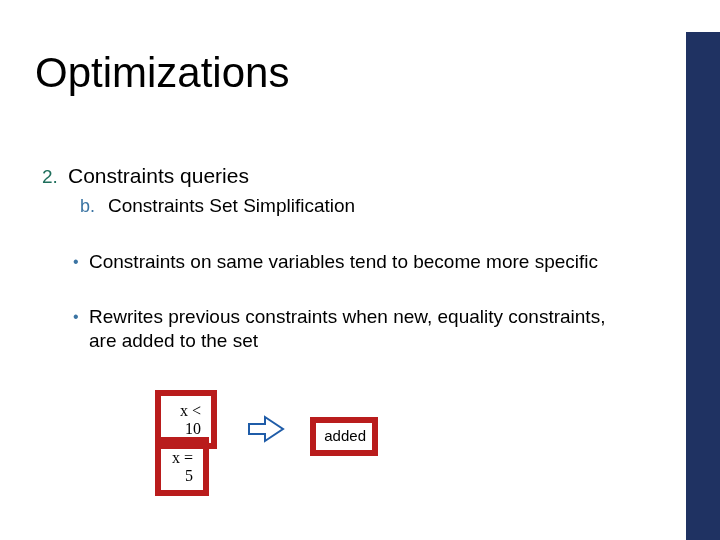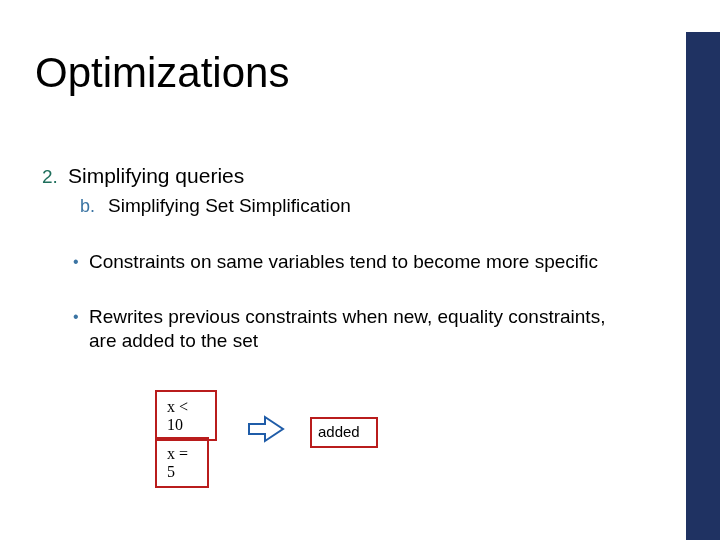--- a/index.html
+++ b/index.html
@@ -10,40 +10,40 @@
   .list-2 { position: absolute; left: 42px; top: 132px; }
   .list-2 .marker { color: #1f6f5c; font-size: 19px; margin-right: 8px; vertical-align: baseline; display: inline-block; width: 18px; }
   .list-2 .text { font-size: 21px; }
   .list-b { position: absolute; left: 80px; top: 163px; }
   .list-b .marker { color: #3b74a3; font-size: 18px; margin-right: 10px; display: inline-block; width: 18px; }
   .list-b .text { font-size: 19px; }
   .bullet1 { position: absolute; left: 73px; top: 218px; width: 600px; }
   .bullet2 { position: absolute; left: 73px; top: 273px; width: 540px; }
   .bul .dot { color: #3b74a3; font-size: 16px; display: inline-block; width: 16px; vertical-align: top; line-height: 24px; }
   .bul .btext { font-size: 19px; line-height: 24px; display: inline-block; width: calc(100% - 20px); vertical-align: top; }
-  .box { position: absolute; border: 2px solid #b91c1c; font-family: 'Times New Roman', serif; font-size: 16px; text-align: left; padding: 6px 10px; line-height: 1.1; }
+  .box { position: absolute; border: 6px solid #b91c1c; font-family: 'Times New Roman', serif; font-size: 16px; text-align: right; padding: 6px 10px; line-height: 1.1; }
   .box1 { left: 155px; top: 358px; width: 62px; }
   .box2 { left: 155px; top: 405px; width: 54px; }
   .box3 { left: 310px; top: 385px; width: 68px; font-family: Arial, Helvetica, sans-serif; font-size: 15px; padding: 5px 6px; }
   .arrow { position: absolute; left: 247px; top: 382px; width: 40px; height: 30px; }
 </style>
 </head>
 <body>
 
 <div class="slide">
   <div class="sidebar"></div>
 
   <h1 class="title">Optimizations</h1>
 
   <div class="list-2">
-    <span class="marker">2.</span><span class="text">Simplifying queries</span>
+    <span class="marker">2.</span><span class="text">Constraints queries</span>
   </div>
 
   <div class="list-b">
-    <span class="marker">b.</span><span class="text">Simplifying Set Simplification</span>
+    <span class="marker">b.</span><span class="text">Constraints Set Simplification</span>
   </div>
 
   <div class="bul bullet1">
     <span class="dot">•</span><span class="btext">Constraints on same variables tend to become more specific</span>
   </div>
 
   <div class="bul bullet2">
     <span class="dot">•</span><span class="btext">Rewrites previous constraints when new, equality constraints, are added to the set</span>
   </div>
 

